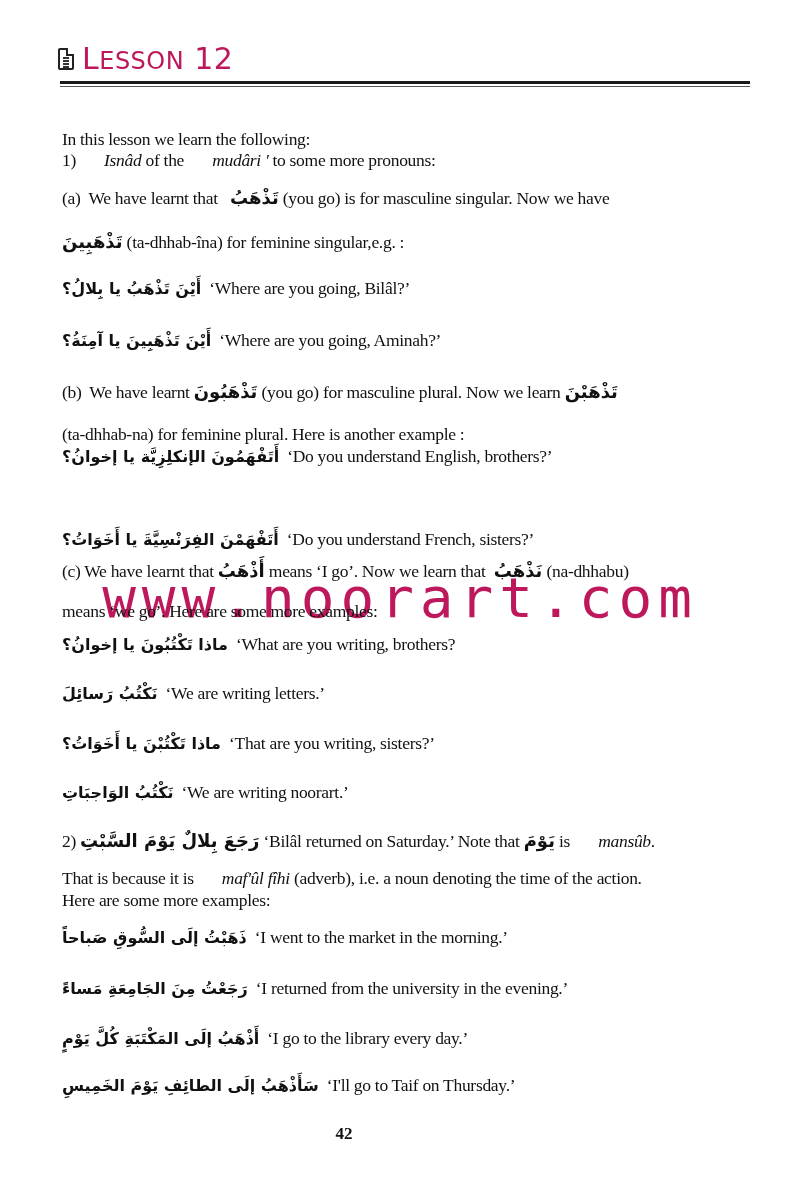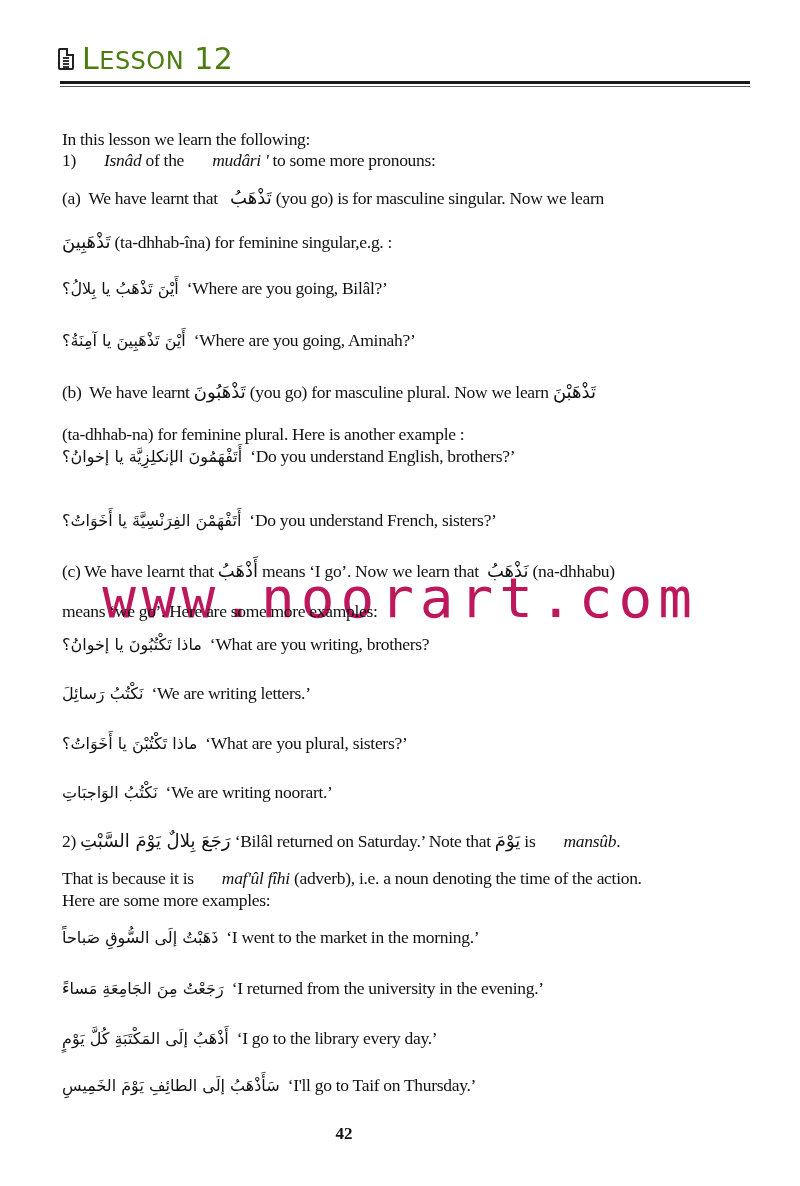--- a/index.html
+++ b/index.html
@@ -5,30 +5,30 @@
   html, body { margin: 0; padding: 0; background: #ffffff; }
   body { width: 800px; height: 1186px; position: relative; overflow: hidden;
          font-family: "Liberation Serif", serif; color: #111; }
   .header { position: absolute; left: 58px; top: 44px; display: flex; align-items: flex-end; }
   .doc-icon { width: 16px; height: 22px; border: 2px solid #222; border-radius: 2px; position: relative;
               margin-right: 8px; margin-bottom: 4px; box-sizing: border-box; background: #fff; }
   .doc-icon:before { content: ""; position: absolute; right: -2px; top: -2px; width: 6px; height: 6px;
                      background: #fff; border-left: 2px solid #222; border-bottom: 2px solid #222; }
   .doc-icon .ln { position: absolute; left: 3px; right: 3px; height: 1.5px; background: #333; }
   .title { font-family: "DejaVu Sans", sans-serif; font-size: 30px; letter-spacing: 0.5px;
-           font-weight: normal; color: #4d7c0f; line-height: 1; }
+           font-weight: normal; color: #be185d; line-height: 1; }
   .title .sc { font-size: 24px; }
   .rule { position: absolute; left: 60px; top: 81px; width: 690px; height: 3px; background: #1a1a1a; }
   .rule2 { position: absolute; left: 60px; top: 86px; width: 690px; height: 1px; background: #555; }
 
   .line { position: absolute; left: 62px; font-size: 17.5px; white-space: nowrap;
           font-family: "Liberation Serif", serif; letter-spacing: -0.3px; text-align: right; }
   .b { font-weight: normal; }
   .i { font-style: italic; margin-left: 24px; }
-  .ar { font-family: "DejaVu Sans", sans-serif; font-weight: normal; font-size: 18px; direction: rtl;
+  .ar { font-family: "DejaVu Sans", sans-serif; font-weight: bold; font-size: 18px; direction: rtl;
         unicode-bidi: isolate; display: inline-block; }
   .ar-lg { font-size: 16px; }
   .watermark { position: absolute; left: 0; top: 565px; width: 800px; text-align: center;
                font-family: "DejaVu Sans Mono", monospace; font-size: 56px; color: #be185d;
                letter-spacing: 6px; z-index: 0; pointer-events: none; }
   .line { z-index: 1; }
   .pagenum { position: absolute; left: 0; width: 688px; top: 1124px; text-align: center;
              font-weight: bold; font-size: 17px; font-family: "Liberation Serif", serif; }
   .ex .ar { margin-right: 8px; }
 </style>
@@ -45,35 +45,35 @@
   <span class="title"><span>L</span><span class="sc">ESSON</span> <span>12</span></span>
 </div>
 <div class="rule"></div>
 <div class="rule2"></div>
 
 <div class="watermark">www.noorart.com</div>
 
 <div class="line" style="top:129px"><span>In this lesson we learn the following:</span></div>
 <div class="line" style="top:150px"><span>1)</span> <span class="i">Isnâd</span> <span>of the</span> <span class="i">mudâri '</span> <span>to some more pronouns:</span></div>
 
-<div class="line" style="top:187px"><span>(a)</span>&nbsp; <span>We have learnt that</span>&nbsp;&nbsp; <span class="ar">تَذْهَبُ</span> <span>(you go) is for masculine singular.  Now we learn</span></div>
+<div class="line" style="top:187px"><span>(a)</span>&nbsp; <span>We have learnt that</span>&nbsp;&nbsp; <span class="ar">تَذْهَبُ</span> <span>(you go) is for masculine singular.  Now we have</span></div>
 <div class="line" style="top:231px"><span class="ar">تَذْهَبِينَ</span> <span class="b">(ta-dhhab-îna)</span> <span>for feminine singular,e.g. :</span></div>
 <div class="line ex" style="top:278px"><span class="ar ar-lg">أَيْنَ تَذْهَبُ يا بِلالُ؟</span><span>‘Where are you going, Bilâl?’</span></div>
 <div class="line ex" style="top:330px"><span class="ar ar-lg">أَيْنَ تَذْهَبِينَ يا آمِنَةُ؟</span><span>‘Where are you going, Aminah?’</span></div>
 
 <div class="line" style="top:381px"><span>(b)</span>&nbsp; <span>We have learnt</span> <span class="ar">تَذْهَبُونَ</span> <span>(you go) for masculine plural.  Now we learn</span> <span class="ar">تَذْهَبْنَ</span></div>
 <div class="line" style="top:424px"><span class="b">(ta-dhhab-na)</span> <span>for feminine plural. Here is another example :</span></div>
 <div class="line ex" style="top:446px"><span class="ar ar-lg">أَتَفْهَمُونَ الإنكلِزِيَّة يا إخوانُ؟</span><span>‘Do you understand English, brothers?’</span></div>
-<div class="line ex" style="top:510px"><span class="ar ar-lg">أَتَفْهَمْنَ الفِرَنْسِيَّةَ يا أَخَوَاتُ؟</span><span>‘Do you understand French, sisters?’</span></div>
+<div class="line ex" style="top:529px"><span class="ar ar-lg">أَتَفْهَمْنَ الفِرَنْسِيَّةَ يا أَخَوَاتُ؟</span><span>‘Do you understand French, sisters?’</span></div>
 
 <div class="line" style="top:560px"><span>(c)</span> <span>We  have learnt that</span> <span class="ar">أَذْهَبُ</span> <span>means ‘I go’.  Now we learn that</span>&nbsp; <span class="ar">نَذْهَبُ</span> <span class="b">(na-dhhabu)</span></div>
 <div class="line" style="top:601px"><span>means ‘we go’.  Here are some more examples:</span></div>
 <div class="line ex" style="top:634px"><span class="ar ar-lg">ماذا تَكْتُبُونَ يا إخوانُ؟</span><span>‘What are you writing, brothers?</span></div>
 <div class="line ex" style="top:683px"><span class="ar ar-lg">نَكْتُبُ رَسائِلَ</span><span>‘We are writing letters.’</span></div>
-<div class="line ex" style="top:733px"><span class="ar ar-lg">ماذا تَكْتُبْنَ يا أَخَوَاتُ؟</span><span>‘What are you plural, sisters?’</span></div>
+<div class="line ex" style="top:733px"><span class="ar ar-lg">ماذا تَكْتُبْنَ يا أَخَوَاتُ؟</span><span>‘That are you writing, sisters?’</span></div>
 <div class="line ex" style="top:782px"><span class="ar ar-lg">نَكْتُبُ الوَاجبَاتِ</span><span>‘We are writing noorart.’</span></div>
 
 <div class="line" style="top:830px"><span>2)</span> <span class="ar">رَجَعَ بِلالٌ يَوْمَ السَّبْتِ</span> <span>‘Bilâl returned on Saturday.’  Note that</span> <span class="ar">يَوْمَ</span> <span>is</span> <span class="i b">mansûb</span>.</div>
 <div class="line" style="top:868px"><span>That is because it is</span> <span class="i">maf'ûl fîhi</span> <span>(adverb), i.e. a noun denoting the time of the action.</span></div>
 <div class="line" style="top:890px"><span>Here are some more examples:</span></div>
 <div class="line ex" style="top:927px"><span class="ar ar-lg">ذَهَبْتُ إلَى السُّوقِ صَباحاً</span><span>‘I went to the market in the morning.’</span></div>
 <div class="line ex" style="top:978px"><span class="ar ar-lg">رَجَعْتُ مِنَ الجَامِعَةِ مَساءً</span><span>‘I returned from the university in the evening.’</span></div>
 <div class="line ex" style="top:1028px"><span class="ar ar-lg">أَذْهَبُ إلَى المَكْتَبَةِ كُلَّ يَوْمٍ</span><span>‘I go to the library every day.’</span></div>
 <div class="line ex" style="top:1075px"><span class="ar ar-lg">سَأَذْهَبُ إلَى الطائِفِ يَوْمَ الخَمِيسِ</span><span>‘I'll go to Taif on Thursday.’</span></div>
 

